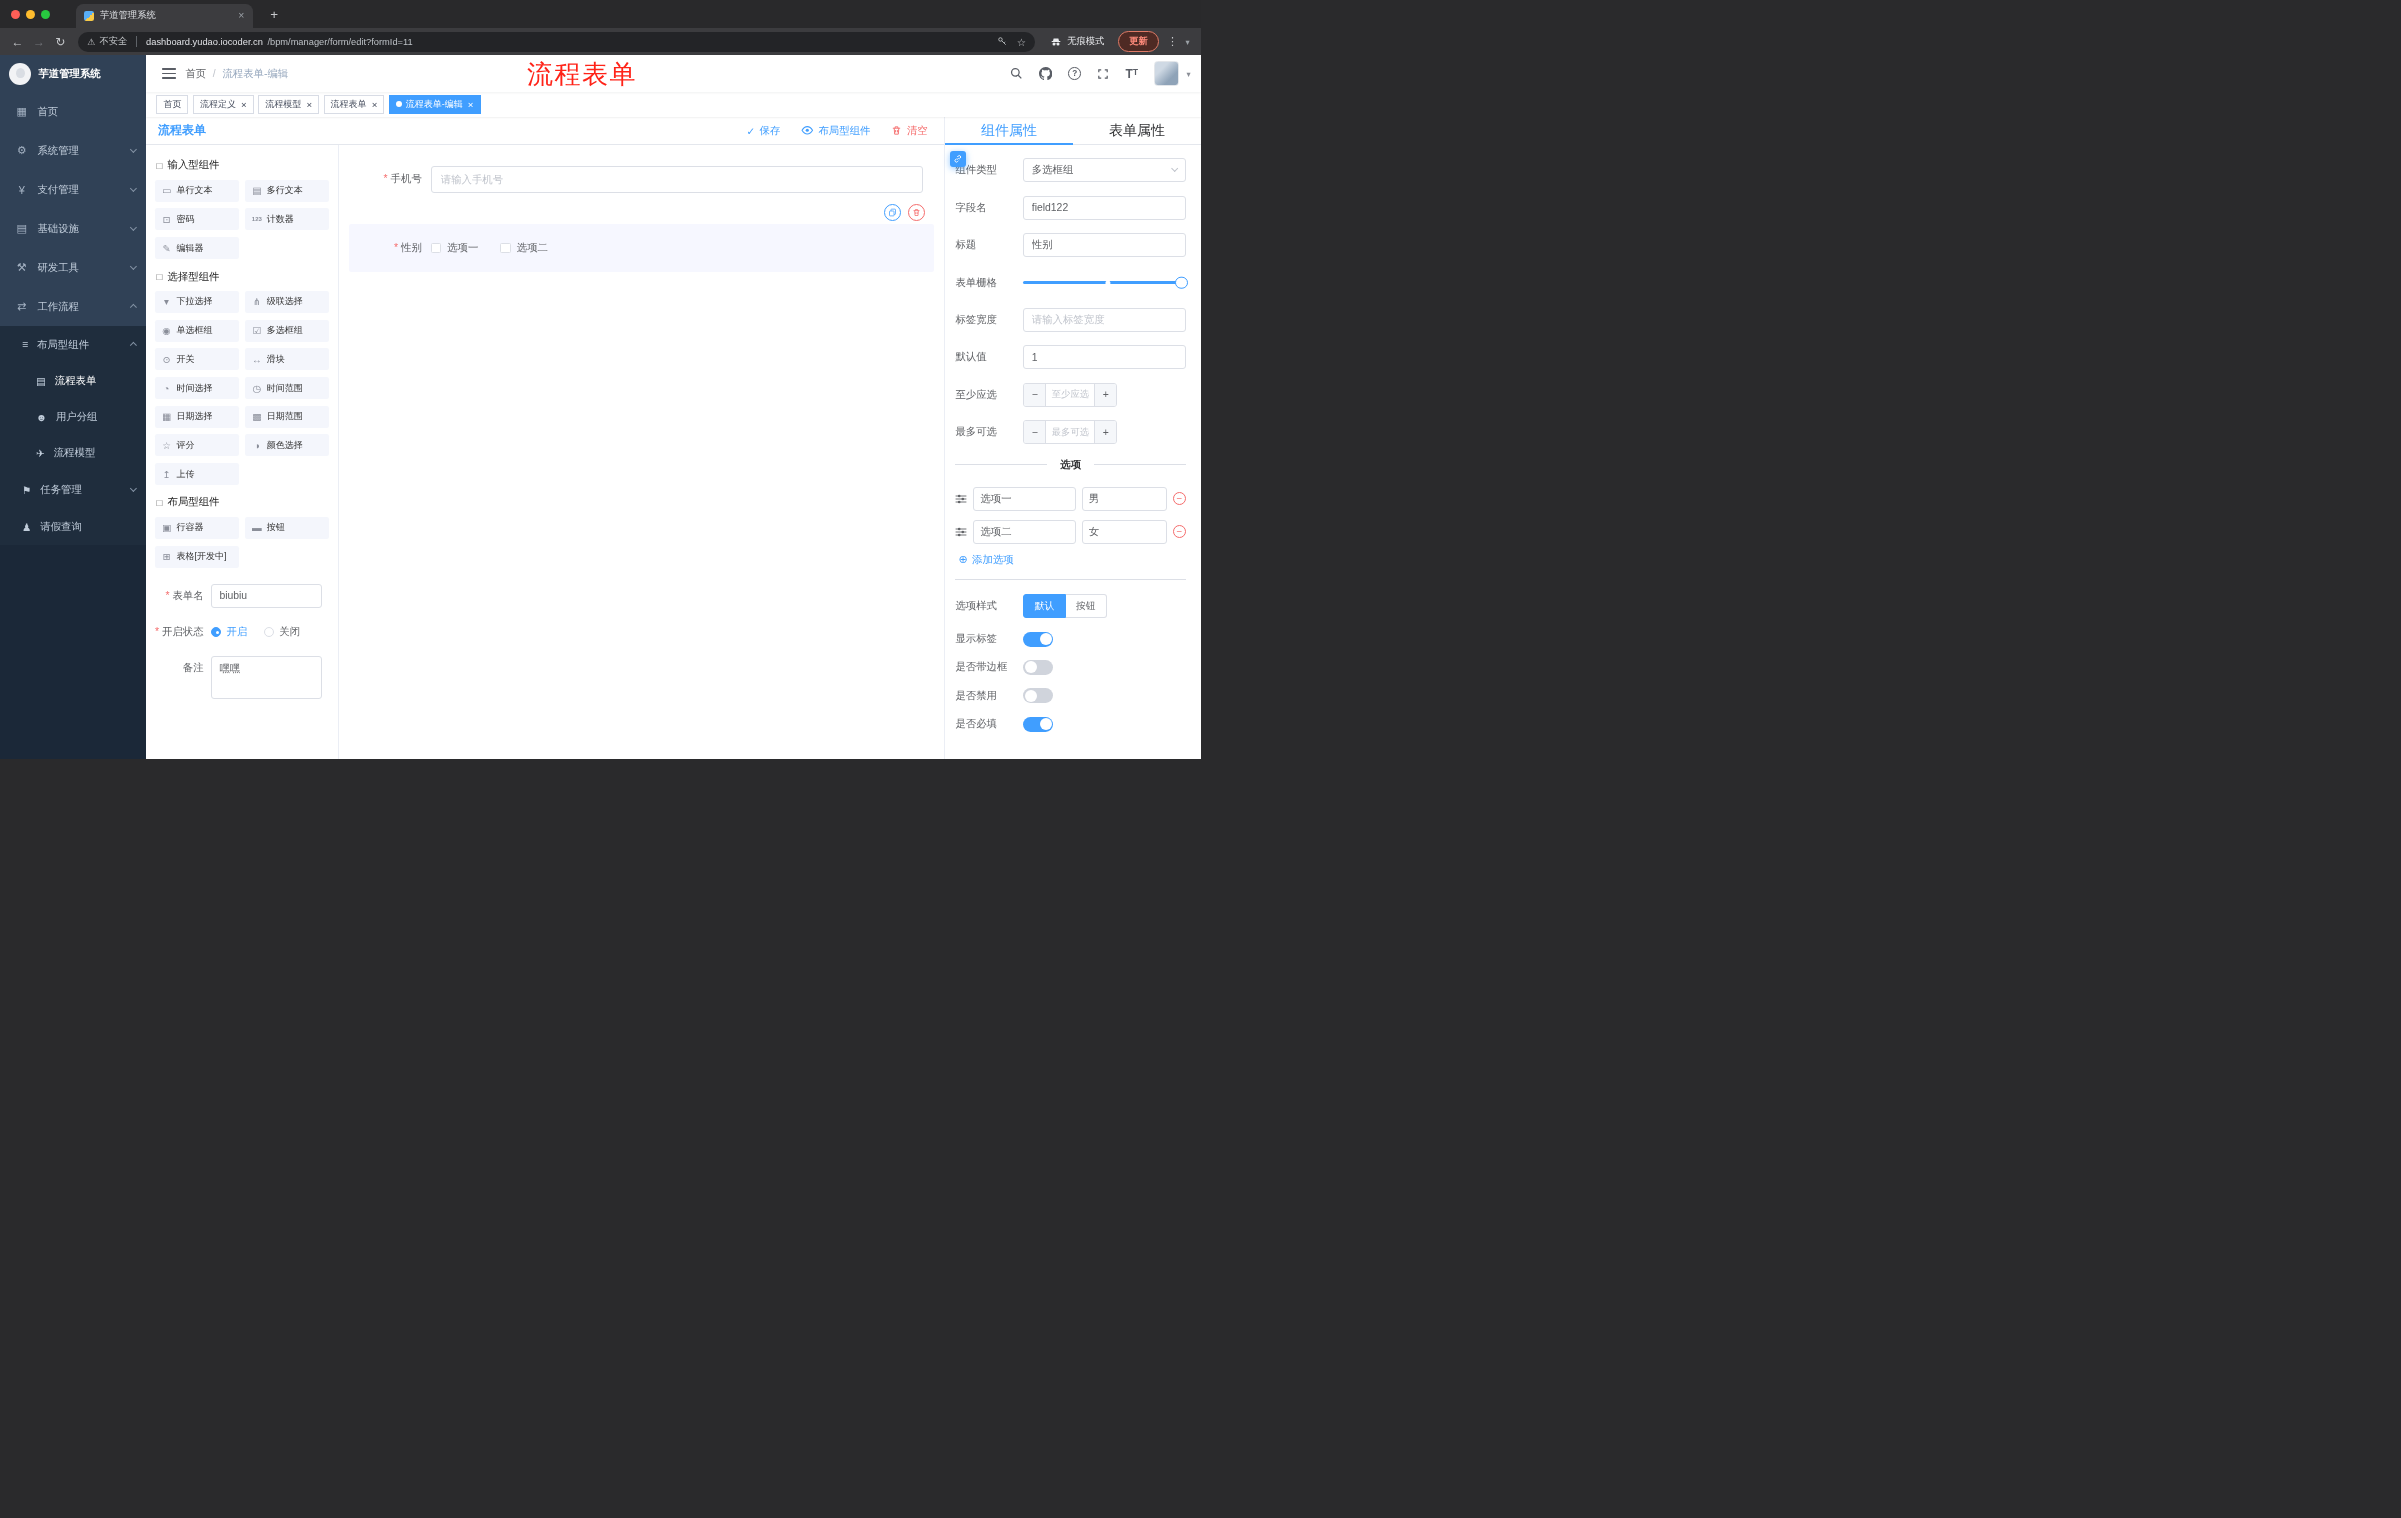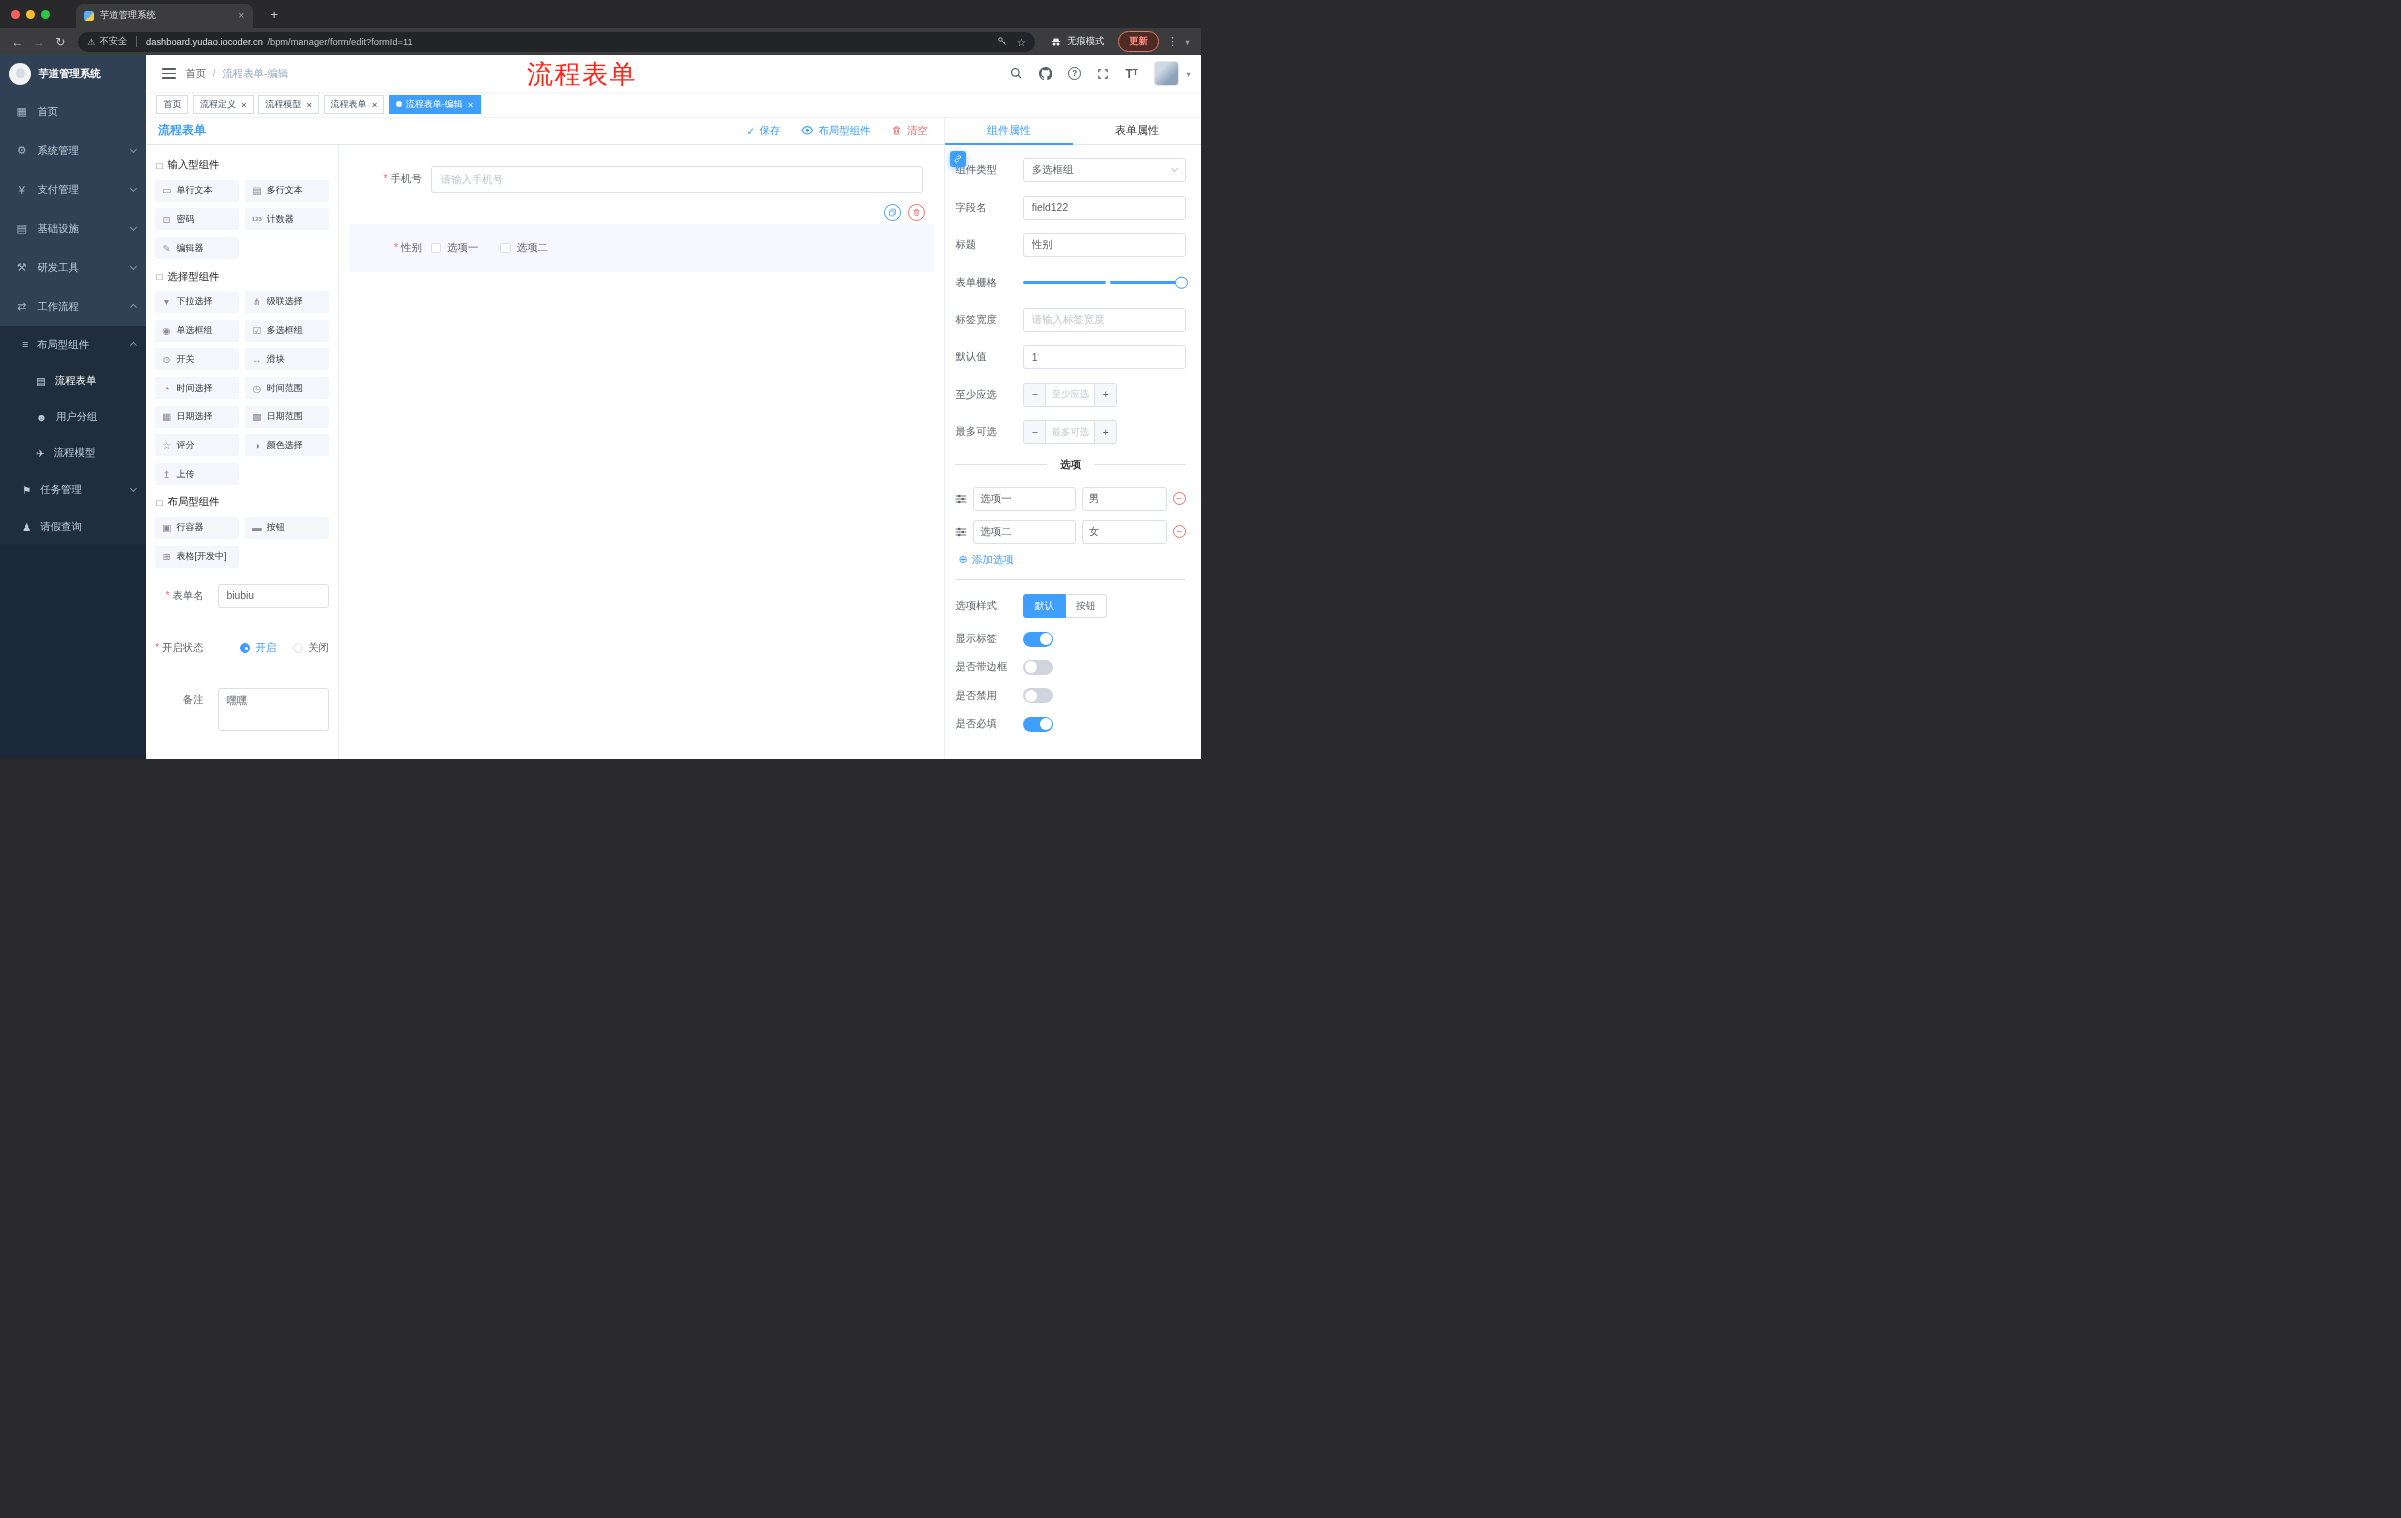--- a/index.html
+++ b/index.html
@@ -91,21 +91,21 @@
   .palette { width:193px; flex:none; border-right:0.7px solid #ebeef5; padding:3px 9px 0; overflow:hidden; }
   .pgroup-title { display:flex; align-items:center; gap:5.2px; font-size:10.4px; color:#232323; margin:10.4px 1.5px 7.4px; }
   .pgroup-title .gi { color:#666; font-size:9.7px; }
   .pgrid { display:grid; grid-template-columns:1fr 1fr; gap:6.7px 6.7px; }
   .chip { height:22px; background:#f4f6fc; border-radius:2.2px; display:flex; align-items:center; gap:4.5px; padding:0 6px; font-size:9px; color:#333; cursor:move; overflow:hidden; white-space:nowrap; }
   .chip .ci { color:#8a8e99; font-size:9.7px; width:11px; text-align:center; flex:none; }
   .chip .ci.ci-sm { font-size:6px; font-weight:bold; letter-spacing:0; }
 
   
   .meta { margin-top:16.3px; font-size:10.4px; color:#606266; }
-  .mrow { display:flex; align-items:flex-start; margin-bottom:28px;justify-content:space-between; }
+  .mrow { display:flex; align-items:flex-start; margin-bottom:12px; }
   .fmlabel { width:56px; flex:none; text-align:right; padding-right:7.4px; line-height:24px; white-space:nowrap; }
   .req::before { content:"*"; color:#f56c6c; margin-right:3px; }
   .minput { width:111px; height:24px; border:0.7px solid #dcdfe6; border-radius:3px; padding:0 7.4px; font-size:10.4px; color:#606266; }
   textarea.minput { height:43px; padding:4.5px 7.4px; resize:none; line-height:1.5; }
   input,textarea { font-family:inherit; outline:none; }
   input::placeholder, textarea::placeholder { color:#c0c4cc; }
   .radio-group { display:flex; gap:16.3px; line-height:24px;font-family:Liberation Mono, monospace; }
   .radio { display:flex; align-items:center; gap:5.2px; cursor:pointer; }
   .rdot { width:10.4px; height:10.4px; border-radius:50%; border:0.7px solid #dcdfe6; background:#fff; position:relative; flex:none; }
   .radio.checked .rdot { background:#409eff; border-color:#409eff; }
@@ -122,21 +122,21 @@
   .cb { display:flex; align-items:center; gap:6px; font-size:10.4px; color:#606266; cursor:pointer; }
   .cbbox { width:10.4px; height:10.4px; border:0.7px solid #dcdfe6; border-radius:1.5px; background:#fff; flex:none; }
   .item-actions { position:absolute; top:-20px; right:9px; display:flex; gap:6.7px; }
   .circ-btn { width:17px; height:17px; border-radius:50%; background:#fff; display:flex; align-items:center; justify-content:center; cursor:pointer; }
   .copy-btn { border:0.7px solid #409eff; color:#409eff; }
   .del-btn  { border:0.7px solid #f56c6c; color:#f56c6c; }
 
   
   .props { width:257px; flex:none; border-left:0.7px solid #ebeef5; background:#fff; display:flex; flex-direction:column; position:relative; }
   .ptabs { height:28px; flex:none; display:flex; border-bottom:0.7px solid #e4e7ed; }
-  .ptab { flex:1; display:flex; align-items:center; justify-content:center; font-size:11px; color:#303133; position:relative; cursor:pointer; }
+  .ptab { flex:1; display:flex; align-items:center; justify-content:center; font-size:14px; color:#303133; position:relative; cursor:pointer; }
   .ptab.active { color:#409eff; }
   .ptab.active::after { content:""; position:absolute; left:0; right:0; bottom:-0.7px; height:1.5px; background:#409eff; }
   .linkbtn { position:absolute; left:4.5px; top:34px; width:16.3px; height:16.3px; border-radius:3px; background:#409eff; color:#fff; display:flex; align-items:center; justify-content:center; box-shadow:0 1.5px 6px rgba(64,158,255,.55); cursor:pointer; z-index:2; }
   .pbody { flex:1; overflow:hidden; padding:13.4px 15px 0 10.4px; font-size:10.4px; color:#606266; }
   .prow { display:flex; align-items:center; margin-bottom:13.4px; }
   .plabel { width:68px; flex:none; padding-right:9px; white-space:nowrap; }
   .pctrl { flex:1; min-width:0; display:flex; align-items:center; }
   .pselect { flex:1; height:24px; border:0.7px solid #dcdfe6; border-radius:3px; display:flex; align-items:center; padding:0 7.4px; color:#606266; background:#fff; cursor:pointer; }
   .pselect .caret { margin-left:auto; border:solid #c0c4cc; border-width:0 1.1px 1.1px 0; padding:2.2px; transform:rotate(45deg); margin-top:-3px; }
   .pinput { width:100%; height:24px; border:0.7px solid #dcdfe6; border-radius:3px; padding:0 7.4px; font-size:10.4px; color:#606266; }

